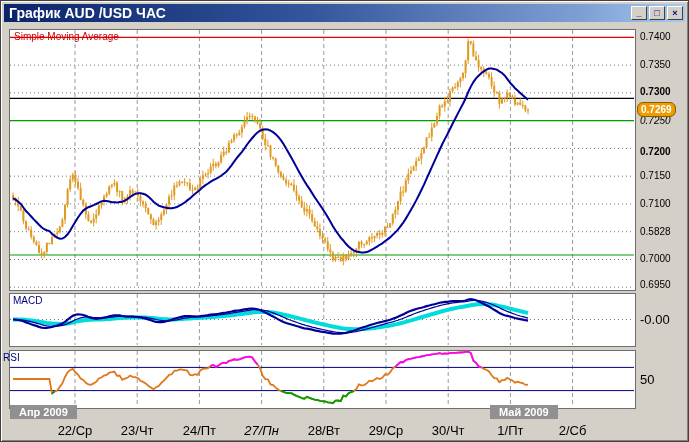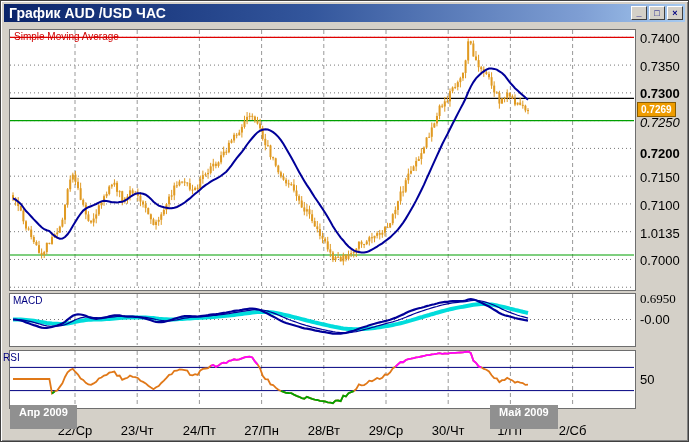--- a/index.html
+++ b/index.html
@@ -15,29 +15,29 @@
   .win-buttons{margin-left:auto;display:flex;gap:2px}
   .winbtn{width:16px;height:14px;padding:0;font-family:inherit;font-size:9px;font-weight:bold;
           line-height:1;display:flex;align-items:center;justify-content:center;
           background:#d4d0c8;color:#000080;border:1px solid;border-color:#ffffff #404040 #404040 #ffffff}
   #chart-svg{position:absolute;left:0;top:0;z-index:1}
   .overlay-label{position:absolute;z-index:2;font-size:10px;white-space:nowrap}
   .sma-label{left:13px;top:30px;color:#d00000}
   .macd-label{left:12px;top:294px;color:#000080}
   .rsi-label{left:2px;top:351px;color:#000080}
   #price-axis,#x-axis{position:absolute;inset:0;z-index:2;pointer-events:none}
-  .ytick{position:absolute;left:639px;font-size:13px;color:#000}
+  .ytick{position:absolute;left:639px;font-size:10px;color:#000}
   .xtick{position:absolute;top:422px;width:44px;text-align:center;font-size:13px;color:#000}
   .axis-value{position:absolute;left:639px;font-size:13px;color:#000;z-index:2}
   #macd-value{top:311px}
   #rsi-value{top:371px}
   #current-price{position:absolute;left:636px;z-index:2;background:#ee9c00;color:#fff;
                  font-size:10px;font-weight:bold;padding:1px 3px;border:1px solid #8a5c00}
   .month-badge{position:absolute;top:404px;z-index:2;background:#909090;color:#fff;
-               font-weight:bold;font-size:11px;height:24px;line-height:14px;padding:0 9px}
+               font-weight:bold;font-size:11px;height:14px;line-height:14px;padding:0 9px}
   #month-left{left:9px}
   #month-right{left:489px}
 </style>
 </head>
 <body>
 
 <div class="window">
   <div class="titlebar">
     <span class="title-text">График AUD /USD ЧАС</span>
     <span class="win-buttons">
@@ -522,36 +522,36 @@
   <div class="overlay-label rsi-label">RSI</div>
 
   <div id="price-axis">
       <div class="ytick" style="top: 30.3298px;">0.7400</div>
       <div class="ytick" style="top: 58.0957px;">0.7350</div>
       <div class="ytick" style="top: 85px; font-weight: bold;">0.7300</div>
       <div class="ytick" style="top: 113.628px; font-style: italic;">0.7250</div>
       <div class="ytick" style="top: 145px; font-weight: bold;">0.7200</div>
       <div class="ytick" style="top: 169.16px;">0.7150</div>
       <div class="ytick" style="top: 196.926px;">0.7100</div>
-      <div class="ytick" style="top: 224.691px;">1.0135</div>
+      <div class="ytick" style="top: 224.691px;">0.5828</div>
       <div class="ytick" style="top: 252.457px;">0.7000</div>
-      <div class="ytick" style="top: 290px; font-family: Liberation Serif, serif;">0.6950</div>
+      <div class="ytick" style="top: 278px;">0.6950</div>
     </div>
   <div id="x-axis">
       <div class="xtick" style="left: 52px;">22/Ср</div>
       <div class="xtick" style="left: 114.2px;">23/Чт</div>
       <div class="xtick" style="left: 176.4px;">24/Пт</div>
-      <div class="xtick" style="left: 238.6px;">27/Пн</div>
+      <div class="xtick" style="left: 238.6px; font-style: italic;">27/Пн</div>
       <div class="xtick" style="left: 300.8px;">28/Вт</div>
       <div class="xtick" style="left: 363px;">29/Ср</div>
       <div class="xtick" style="left: 425.2px;">30/Чт</div>
       <div class="xtick" style="left: 487.4px;">1/Пт</div>
       <div class="xtick" style="left: 549.6px;">2/Сб</div>
       <div class="xtick" style="left: 611.8px; margin-top: 28px;">3/Вс</div>
     </div>
 
   <div class="axis-value" id="macd-value">-0.00</div>
   <div class="axis-value" id="rsi-value">50</div>
-  <div id="current-price" style="top: 101.077px;">0.7269</div>
+  <div id="current-price" style="top: 101.077px; border-radius: 6px;">0.7269</div>
 
   <div class="month-badge" id="month-left">Апр 2009</div>
   <div class="month-badge" id="month-right">Май 2009</div>
 </div>
 
 </body></html>

